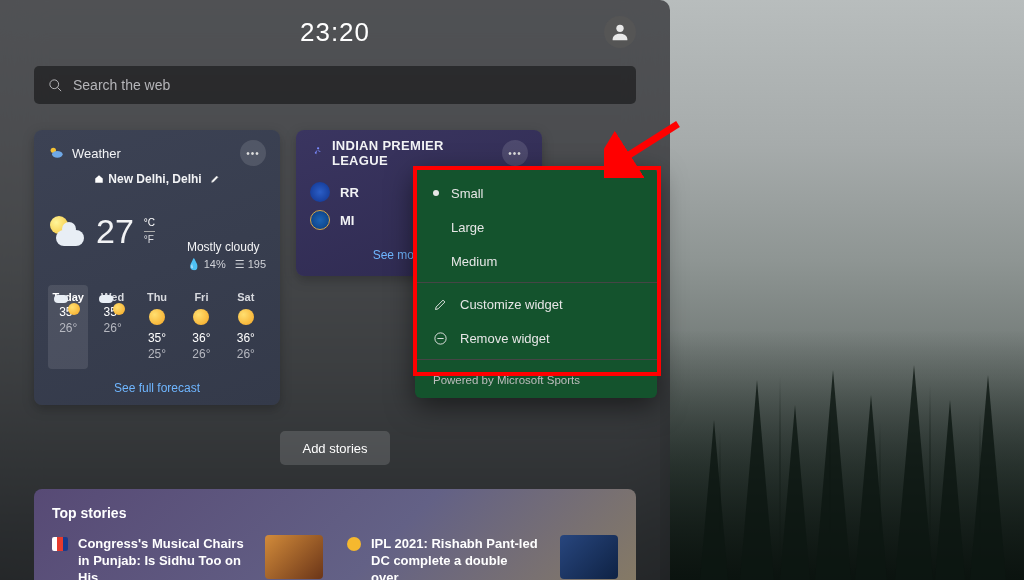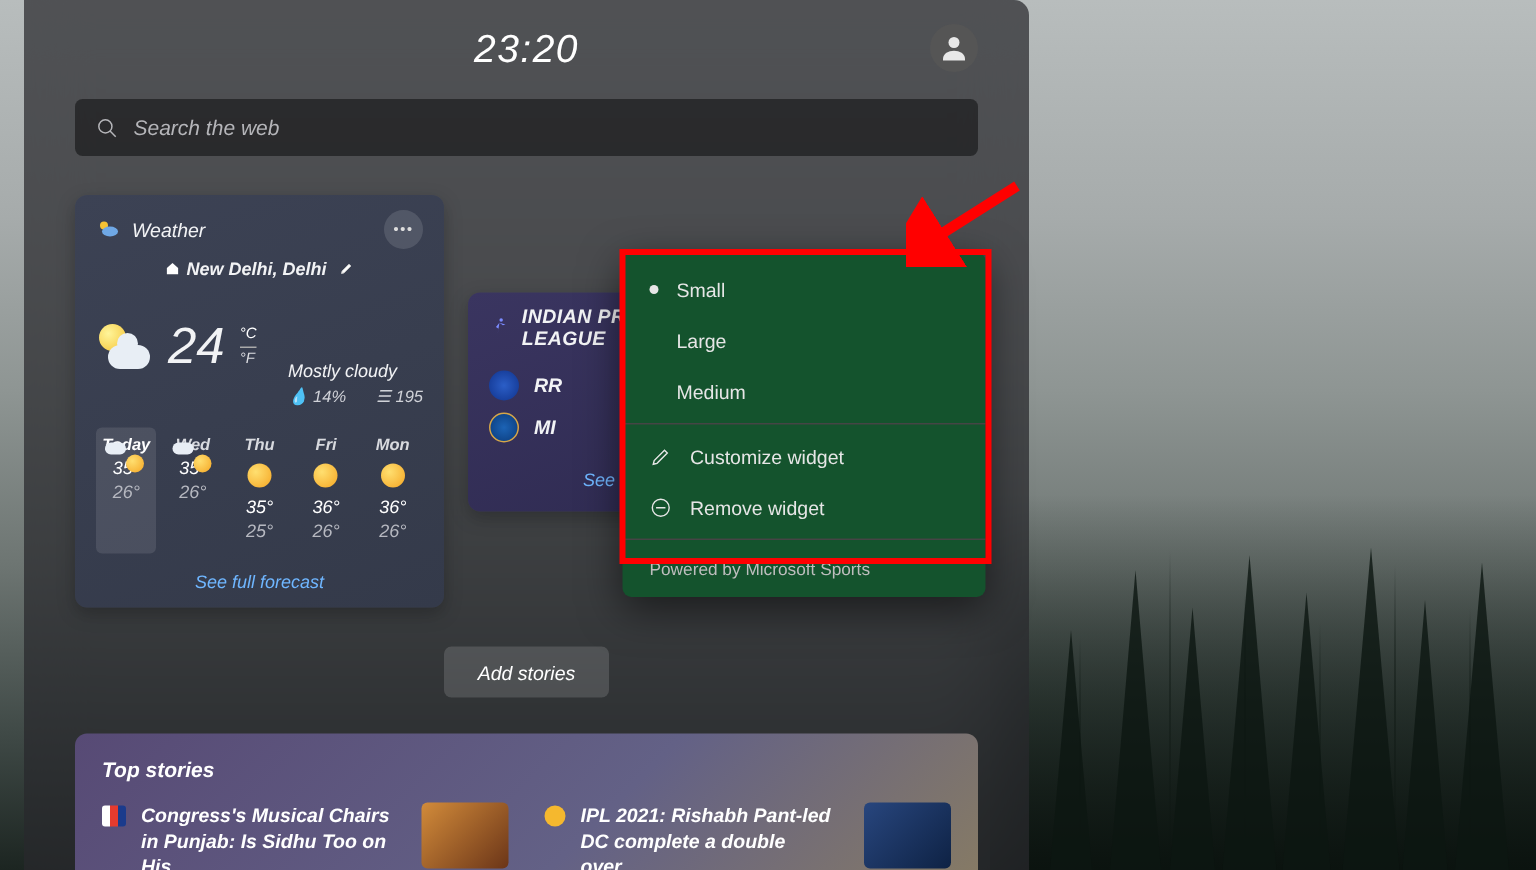--- a/index.html
+++ b/index.html
@@ -24,58 +24,57 @@
   .t1{left:700px;width:28px;height:160px;clip-path:polygon(50% 0,100% 100%,0 100%);}
   .t2{left:740px;width:34px;height:200px;clip-path:polygon(50% 0,100% 100%,0 100%);}
   .t3{left:780px;width:30px;height:175px;clip-path:polygon(50% 0,100% 100%,0 100%);}
   .t4{left:815px;width:36px;height:210px;clip-path:polygon(50% 0,100% 100%,0 100%);}
   .t5{left:855px;width:32px;height:185px;clip-path:polygon(50% 0,100% 100%,0 100%);}
   .t6{left:895px;width:38px;height:215px;clip-path:polygon(50% 0,100% 100%,0 100%);}
   .t7{left:935px;width:30px;height:180px;clip-path:polygon(50% 0,100% 100%,0 100%);}
   .t8{left:970px;width:36px;height:205px;clip-path:polygon(50% 0,100% 100%,0 100%);}
 
   .widgets-panel {
-    position:absolute; left:16px; top:0; width:670px; height:580px;
+    position:absolute; left:0; top:0; width:670px; height:580px;
     background:rgba(40,40,45,.72);
     backdrop-filter:blur(20px);
     border-top-right-radius:10px;
     padding:10px 34px 0 34px;
     color:#fff;
     overflow:hidden;
-    font-style:italic;
   }
   .header-row { display:flex; align-items:center; height:44px; position:relative; }
   .clock { position:absolute; left:50%; transform:translateX(-50%); font-size:26px; font-weight:300; letter-spacing:1px; }
   .avatar { position:absolute; right:0; width:32px; height:32px; border-radius:50%; background:#555; display:flex; align-items:center; justify-content:center; }
   .avatar svg{width:22px;height:22px;fill:#e8e8e8;}
   .search-bar { margin-top:12px; height:38px; background:rgba(0,0,0,.45); border-radius:5px; display:flex; align-items:center; padding:0 14px; font-size:14px; color:#b5b5b9; }
   .search-bar svg{width:15px;height:15px;stroke:#b5b5b9;fill:none;stroke-width:1.6;margin-right:10px;}
 
-  .widgets-grid { margin-top:26px; display:flex; gap:16px; align-items:center; position:relative; }
+  .widgets-grid { margin-top:26px; display:flex; gap:16px; align-items:flex-start; position:relative; }
 
   .card { border-radius:8px; background:linear-gradient(160deg,#3c4254 0%, #343a4a 100%); padding:12px 14px 10px; color:#f2f3f5; box-shadow:0 4px 12px rgba(0,0,0,.25); }
   .card-title-row { display:flex; align-items:center; height:22px; font-size:13px; }
   .card-icon { width:16px; height:16px; margin-right:8px; }
   .more-btn { margin-left:auto; width:26px; height:26px; border-radius:50%; background:rgba(255,255,255,.12); display:flex; align-items:center; justify-content:center; font-size:13px; color:#ddd; }
   .more-btn::before{content:"•••";letter-spacing:1px;font-size:10px;}
 
   .weather-card { width:246px; }
   .location { text-align:center; font-size:12px; margin-top:8px; display:flex; align-items:center; justify-content:center; gap:4px; font-weight:600; }
   .location svg{width:10px;height:10px;fill:#fff;}
   .pencil{width:11px;height:11px;stroke:#ccc;fill:none;stroke-width:1.5;margin-left:4px;}
   .current { display:flex; align-items:center; margin-top:6px; gap:8px; }
   .cur-icon { width:40px; height:40px; position:relative; }
   .moon{width:18px;height:18px;border-radius:50%;background:radial-gradient(circle at 35% 35%,#fff59a,#f5c234);position:absolute;top:4px;left:2px;}
   .cloud{position:absolute;bottom:6px;left:8px;width:28px;height:16px;background:#e8eef5;border-radius:10px;}
   .cloud::before{content:"";position:absolute;top:-8px;left:6px;width:14px;height:14px;background:#e8eef5;border-radius:50%;}
   .cur-temp { font-size:34px; font-weight:300; }
   .units { font-size:10px; line-height:12px; color:#dcdde2; margin-left:2px; }
   .units .c{border-bottom:1px solid #aaa;padding-bottom:2px;margin-bottom:2px;color:#fff;}
   .cond { margin-left:auto; text-align:left; font-size:12px;margin-top:48px; }
-  .cond-row{display:flex;gap:20px;margin-top:4px;color:#d0d2d8;font-size:11px;}
+  .cond-row{display:flex;gap:9px;margin-top:4px;color:#d0d2d8;font-size:11px;}
   .forecast { margin-top:14px; display:flex; gap:4px; justify-content:space-between; }
   .day { flex:1; text-align:center; font-size:11px; background:rgba(0,0,0,.0); border-radius:4px; padding:6px 0 8px; }
   .day.today{background:rgba(255,255,255,.10);}
   .day-name{color:#d8dadf;font-weight:600;}
   .day.today .day-name{color:#fff;}
   .sun{width:16px;height:16px;border-radius:50%;background:radial-gradient(circle at 35% 35%,#ffdf70,#f5a623);display:block;margin:6px auto 6px;}
   .part-cloudy{position:relative;width:18px;height:18px;margin:6px auto 6px;}
   .part-cloudy .s{width:12px;height:12px;border-radius:50%;background:radial-gradient(circle at 35% 35%,#ffdf70,#f5a623);position:absolute;top:0;left:0;}
   .part-cloudy .c{width:14px;height:8px;background:#e8eef5;border-radius:6px;position:absolute;bottom:0;right:0;}
   .hi{color:#fff;font-size:12px;margin-top:2px;}
@@ -181,21 +180,21 @@
         <span>New Delhi, Delhi</span>
         <svg class="pencil" viewBox="0 0 24 24">
             <path d="M4 20l4-1 11-11-3-3L5 16z"></path>
           </svg>
       </div>
       <div class="current">
         <div class="cur-icon">
             <div class="moon"></div>
             <div class="cloud"></div>
           </div>
-        <div class="cur-temp">24</div>
+        <div class="cur-temp">27</div>
         <div class="units">
           <div class="c">°C</div>
           <div>°F</div>
         </div>
         <div class="cond">
           <div>Mostly cloudy</div>
           <div class="cond-row">
             <span>💧 <span>14%</span></span>
             <span>☰ <span>195</span></span>
           </div>
@@ -210,21 +209,21 @@
             <div class="hi">35°</div>
             <div class="lo">25°</div>
           </div>
           <div class="day">
             <div class="day-name">Fri</div>
             <span class="sun"></span>
             <div class="hi">36°</div>
             <div class="lo">26°</div>
           </div>
           <div class="day">
-            <div class="day-name">Mon</div>
+            <div class="day-name">Sat</div>
             <span class="sun"></span>
             <div class="hi">36°</div>
             <div class="lo">26°</div>
           </div>
         </div>
       <div class="see-full">See full forecast</div>
     </div>
 
     <div class="card sports-card">
       <div class="card-title-row">

